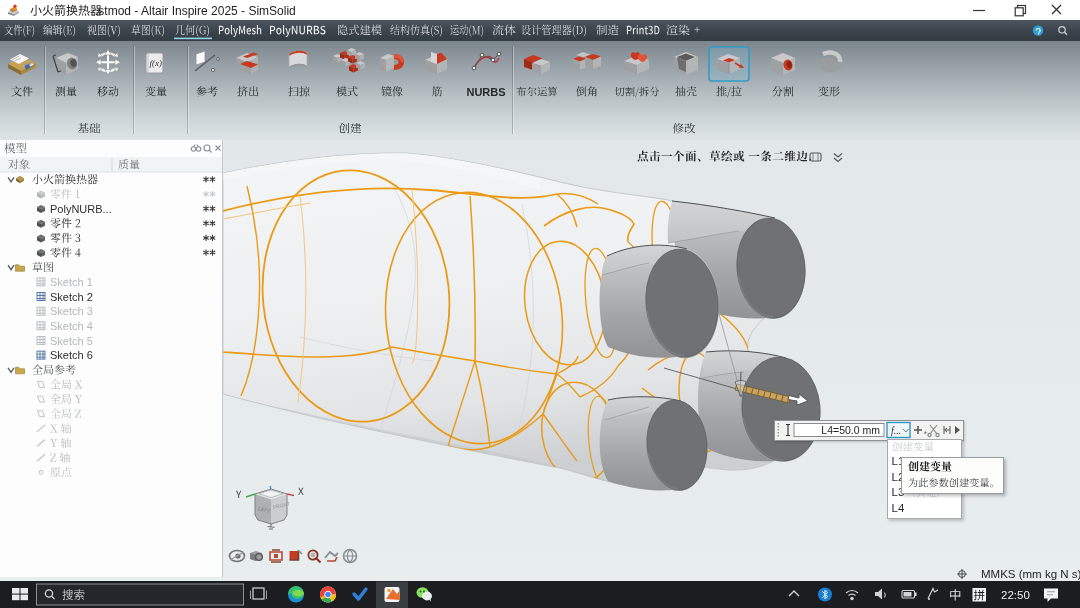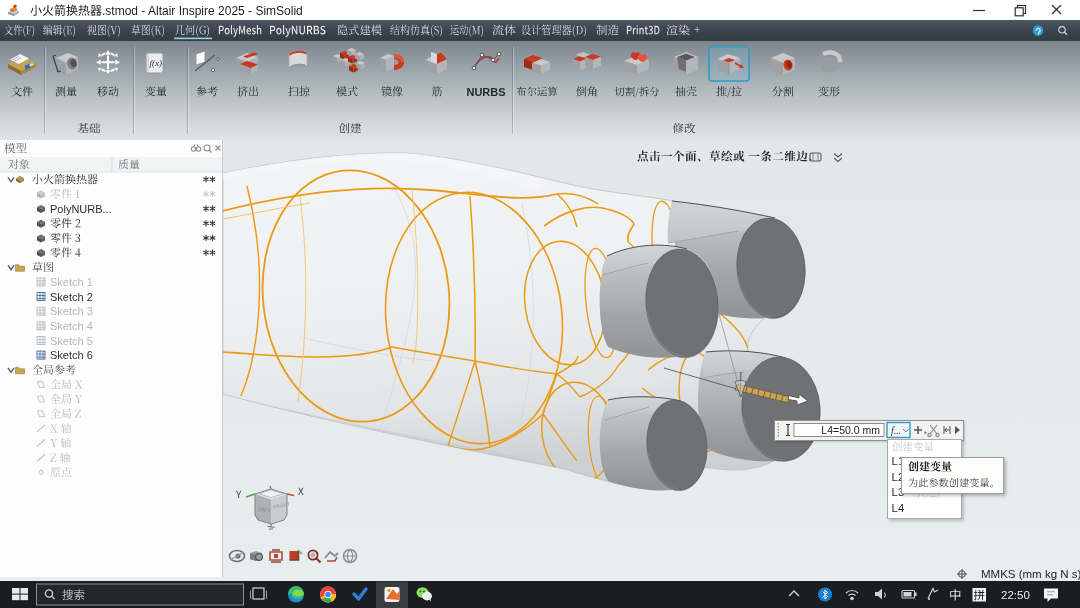--- a/index.html
+++ b/index.html
@@ -12,21 +12,21 @@
       <path d="M2 9 8 11 8 13 2 11Z" fill="#8f9092"></path>
 <path d="M8 11 13 8 13 10 8 13Z" fill="#aaacae"></path>
 <path d="M4 6 8 4 11 5.5 7 7.5Z" fill="#e98a2b"></path>
       <path d="M4 6 7 7.5 7 9 4 7.5Z" fill="#b05f17"></path>
 <path d="M7 7.5 11 5.5 11 7 7 9Z" fill="#cf7420"></path>
       <circle cx="9" cy="3.2" r="1.7" fill="#d2401e"></circle>
     </svg>
     <svg class="abs" style="left:0;top:0" width="1080" height="20" viewBox="0 0 1080 20">
       <path d="M35.6 4.9V14.5C35.6 14.8 35.5 14.8 35.2 14.8C35 14.8 34.1 14.9 33.2 14.8C33.4 15.1 33.6 15.5 33.6 15.8C34.7 15.8 35.5 15.7 35.9 15.6C36.4 15.4 36.5 15.2 36.5 14.5V4.9ZM38.5 7.9C39.5 9.7 40.5 11.9 40.7 13.3L41.7 13C41.4 11.5 40.4 9.3 39.3 7.6ZM32.4 7.7C32.1 9.3 31.5 11.4 30.4 12.7C30.6 12.8 31 13 31.2 13.1C32.3 11.8 33 9.6 33.4 7.9Z M44.5 7.1C44.3 8.3 43.8 9.7 43 10.5L43.9 10.9C44.6 10.1 45.1 8.6 45.4 7.4ZM52 7.1C51.6 8.2 50.9 9.7 50.4 10.6L51.1 10.9C51.7 10 52.4 8.7 53 7.5ZM48.3 9.4 48.2 9.4C48.5 7.9 48.5 6.4 48.5 4.9H47.5C47.5 9.1 47.6 13.2 42.6 15C42.8 15.2 43.1 15.5 43.2 15.8C46 14.7 47.3 13 47.9 10.9C48.8 13.4 50.4 15 52.9 15.7C53.1 15.4 53.3 15.1 53.5 14.9C50.6 14.2 49 12.2 48.3 9.4Z M61.2 10.3V13.9H62V10.3ZM63.7 9.8V14.7C63.7 14.8 63.6 14.9 63.4 14.9C63.3 14.9 62.6 14.9 61.9 14.9C62 15.1 62.2 15.5 62.3 15.7C63.1 15.7 63.7 15.7 64.1 15.5C64.5 15.4 64.6 15.2 64.6 14.7V9.8ZM62.1 7.4C61.9 7.7 61.6 8.2 61.3 8.5H58.5C58.3 8.2 57.9 7.7 57.6 7.4L56.8 7.7C57 7.9 57.3 8.2 57.5 8.5H54.6V9.3H65.4V8.5H62.3C62.6 8.3 62.8 8 63 7.7ZM58.9 10.6V11.5H56.4V10.6ZM55.5 10V15.7H56.4V13.8H58.9V14.7C58.9 14.9 58.9 14.9 58.7 14.9C58.6 14.9 58.2 14.9 57.6 14.9C57.8 15.1 57.9 15.4 57.9 15.7C58.6 15.7 59.1 15.7 59.4 15.5C59.7 15.4 59.8 15.2 59.8 14.7V10ZM56.4 12.2H58.9V13.1H56.4ZM56.5 4.6C56.1 5.6 55.4 6.6 54.6 7.2C54.8 7.3 55.2 7.6 55.3 7.7C55.7 7.3 56.1 6.9 56.5 6.3H57.3C57.5 6.7 57.7 7.2 57.8 7.5L58.6 7.2C58.5 6.9 58.4 6.6 58.2 6.3H59.9V5.6H57C57.1 5.3 57.2 5.1 57.3 4.8ZM61.1 4.6C60.8 5.5 60.2 6.4 59.5 7C59.7 7.2 60.1 7.4 60.3 7.6C60.6 7.2 60.9 6.8 61.2 6.3H62.3C62.6 6.8 62.9 7.3 63 7.6L63.8 7.2C63.7 7 63.5 6.7 63.3 6.3H65.3V5.6H61.7C61.8 5.3 61.9 5.1 62 4.8Z M68 4.7V7.1H66.6V8H68V10.7C67.4 10.8 66.9 11 66.4 11.1L66.7 12L68 11.6V14.7C68 14.8 67.9 14.8 67.8 14.8C67.6 14.9 67.2 14.9 66.8 14.8C66.9 15.1 67 15.5 67 15.7C67.7 15.7 68.2 15.7 68.5 15.5C68.7 15.4 68.9 15.1 68.9 14.7V11.3L70.1 10.9L70 10L68.9 10.4V8H70V7.1H68.9V4.7ZM72.4 6.5H74.9C74.7 7 74.3 7.4 74 7.8H71.5C71.8 7.4 72.2 7 72.4 6.5ZM70 11.3V12.1H72.9C72.4 13.2 71.4 14.2 69.3 15.1C69.5 15.3 69.8 15.6 69.9 15.8C72 14.8 73.1 13.7 73.6 12.6C74.4 14 75.6 15.1 77.1 15.7C77.2 15.5 77.4 15.2 77.6 15C76.2 14.5 74.9 13.4 74.2 12.1H77.4V11.3H76.6V7.8H75C75.5 7.3 75.9 6.7 76.2 6.1L75.6 5.7L75.5 5.8H72.9C73.1 5.5 73.2 5.2 73.4 4.9L72.4 4.7C72 5.7 71.2 7 70 7.9C70.2 8.1 70.5 8.4 70.7 8.6L70.9 8.4V11.3ZM71.7 11.3V8.5H73.3V9.7C73.3 10.2 73.3 10.8 73.2 11.3ZM75.7 11.3H74.1C74.2 10.8 74.2 10.2 74.2 9.7V8.5H75.7Z M82.1 13.5C82.3 14.2 82.4 15.1 82.4 15.7L83.2 15.6C83.2 15 83.1 14.1 82.9 13.4ZM84.6 13.4C84.9 14.2 85.2 15.1 85.3 15.7L86.2 15.5C86.1 14.9 85.8 14 85.4 13.3ZM87.1 13.4C87.7 14.1 88.4 15.2 88.6 15.8L89.5 15.4C89.2 14.8 88.5 13.8 87.9 13ZM80.1 13.1C79.7 13.9 79.1 14.9 78.5 15.4L79.4 15.8C79.9 15.2 80.5 14.2 80.9 13.3ZM80.6 4.7V6.4H78.8V7.2H80.6V9.1L78.6 9.6L78.8 10.5L80.6 10V11.8C80.6 11.9 80.5 12 80.4 12C80.2 12 79.7 12 79.2 12C79.3 12.2 79.4 12.5 79.4 12.8C80.2 12.8 80.7 12.8 81 12.6C81.3 12.5 81.4 12.3 81.4 11.8V9.7L83 9.3L82.9 8.5L81.4 8.9V7.2H82.8V6.4H81.4V4.7ZM84.8 4.7 84.8 6.4H83.1V7.2H84.7C84.7 8 84.6 8.7 84.5 9.3L83.5 8.7L83.1 9.4C83.4 9.6 83.8 9.8 84.3 10.1C83.9 11 83.4 11.7 82.4 12.2C82.6 12.3 82.9 12.6 83 12.8C84 12.3 84.6 11.5 85 10.6C85.6 11 86.1 11.3 86.4 11.6L86.9 10.9C86.5 10.6 85.9 10.2 85.2 9.8C85.4 9.1 85.5 8.2 85.6 7.2H87.2C87.2 10.8 87.2 12.9 88.6 12.9C89.3 12.9 89.6 12.5 89.7 11.1C89.4 11 89.1 10.9 89 10.8C88.9 11.7 88.8 12.1 88.6 12.1C88 12.1 88 10.2 88.1 6.4H85.6L85.7 4.7Z M92.4 6H94.4V7.7H92.4ZM97.5 6H99.6V7.7H97.5ZM97.4 9C97.9 9.2 98.5 9.5 98.9 9.8H95.4C95.7 9.4 95.9 9 96.1 8.6L95.2 8.4V5.3H91.5V8.5H95.2C95 8.9 94.7 9.4 94.4 9.8H90.6V10.6H93.6C92.8 11.3 91.7 11.9 90.4 12.4C90.5 12.6 90.8 12.9 90.9 13.1L91.5 12.8V15.8H92.4V15.4H94.4V15.7H95.2V12.1H93C93.7 11.6 94.3 11.1 94.8 10.6H97C97.5 11.1 98.1 11.6 98.9 12.1H96.7V15.8H97.5V15.4H99.6V15.7H100.5V12.8L101.1 13C101.2 12.8 101.5 12.5 101.7 12.3C100.4 12 99 11.3 98.1 10.6H101.4V9.8H99.3L99.6 9.4C99.2 9.1 98.4 8.7 97.8 8.5ZM96.6 5.3V8.5H100.5V5.3ZM92.4 14.6V12.8H94.4V14.6ZM97.5 14.6V12.8H99.6V14.6Z" fill="#1d1d1d"></path>
     </svg>
-    <div class="abs" style="left:102px;top:3.5px;font-size:12px;color:#1d1d1d;letter-spacing:0">.stmod - Altair Inspire 2025 - SimSolid</div>
+    <div class="abs" style="left:95px;top:3.5px;font-size:12px;color:#1d1d1d;letter-spacing:0">.stmod - Altair Inspire 2025 - SimSolid</div>
     <svg class="abs" style="left:940px;top:0" width="140" height="20" viewBox="0 0 140 20">
 <path d="M33 10.5H45" stroke="#333" stroke-width="1.2"></path>
 <rect x="77.5" y="5.5" width="8" height="8" fill="none" stroke="#333" stroke-width="1.2"></rect>
 <rect x="75.2" y="7.8" width="8" height="8" fill="#fff" stroke="#333" stroke-width="1.2"></rect>
 <path d="M112 5 121 14M121 5 112 14" stroke="#333" stroke-width="1.3"></path>
     </svg>
     <div class="abs" style="left:0;top:20px;width:1080px;height:21px;background:linear-gradient(#4d565e,#39424a 60%,#333b43);"></div>
     <svg class="abs" style="left:0;top:0" width="1080" height="45" viewBox="0 0 1080 45">
       <g transform="translate(4,34.3) scale(0.8030,1)">
         <path d="M4.7 -9.6 4.6 -9.5C5.2 -9 5.9 -8.2 6.1 -7.5C6.9 -7 7.4 -8.8 4.7 -9.6ZM8.1 -6.8C7.6 -5.2 6.9 -3.7 5.8 -2.5C4.6 -3.6 3.7 -5 3.2 -6.8ZM9.9 -7.9 9.3 -7.1H0.5L0.6 -6.8H2.9C3.4 -4.8 4.2 -3.3 5.3 -2C4.1 -0.9 2.5 0.1 0.5 0.7L0.6 0.9C2.7 0.4 4.5 -0.5 5.8 -1.6C7 -0.4 8.5 0.4 10.2 0.9C10.4 0.5 10.7 0.3 11.1 0.3L11.1 0.1C9.3 -0.3 7.6 -1 6.3 -2.1C7.6 -3.3 8.5 -4.9 9 -6.8H10.7C10.9 -6.8 11 -6.8 11 -7C10.6 -7.3 9.9 -7.9 9.9 -7.9Z M18.3 -9.5V-7H16.6C16.8 -7.4 17 -7.9 17.1 -8.4C17.4 -8.4 17.5 -8.5 17.5 -8.7L16.4 -9C16.1 -7.3 15.4 -5.6 14.8 -4.5L14.9 -4.4C15.5 -5 16 -5.7 16.4 -6.6H18.3V-3.8H14.8L14.9 -3.5H18.3V0.9H18.5C18.8 0.9 19.1 0.7 19.1 0.6V-3.5H22.3C22.5 -3.5 22.6 -3.5 22.6 -3.7C22.3 -4 21.6 -4.5 21.6 -4.5L21.1 -3.8H19.1V-6.6H22C22.2 -6.6 22.3 -6.7 22.3 -6.8C21.9 -7.2 21.3 -7.7 21.3 -7.7L20.8 -7H19.1V-9.1C19.4 -9.1 19.5 -9.2 19.5 -9.4ZM14.4 -9.6C13.9 -7.5 12.9 -5.3 11.9 -3.9L12.1 -3.8C12.6 -4.3 13 -4.9 13.5 -5.6V0.9H13.6C13.9 0.9 14.2 0.7 14.2 0.6V-6.2C14.4 -6.2 14.5 -6.3 14.6 -6.4L14.1 -6.6C14.5 -7.4 14.9 -8.2 15.2 -9C15.4 -9 15.6 -9.1 15.6 -9.2Z M24.9 -3.5C24.9 -5.6 25.3 -7.1 26.9 -9.2L26.6 -9.4C24.9 -7.6 24.1 -5.8 24.1 -3.5C24.1 -1.2 24.9 0.7 26.6 2.5L26.9 2.3C25.3 0.2 24.9 -1.3 24.9 -3.5Z M33.5 -6.3H34L33.9 -8.4H27.8V-8L29 -7.9C29 -6.8 29 -5.6 29 -4.5V-3.9C29 -2.7 29 -1.6 29 -0.4L27.8 -0.3V0H31.3V-0.3L30 -0.5C30 -1.6 30 -2.7 30 -4.1H32.1L32.2 -2.8H32.6V-5.6H32.2L32.1 -4.4H30C30 -5.7 30 -6.9 30 -8H33.2Z M36.8 -3.5C36.8 -1.3 36.3 0.2 34.8 2.3L35 2.5C36.7 0.7 37.6 -1.2 37.6 -3.5C37.6 -5.8 36.7 -7.6 35 -9.4L34.8 -9.2C36.3 -7.1 36.8 -5.6 36.8 -3.5Z" fill="#dfe2e4"></path>

